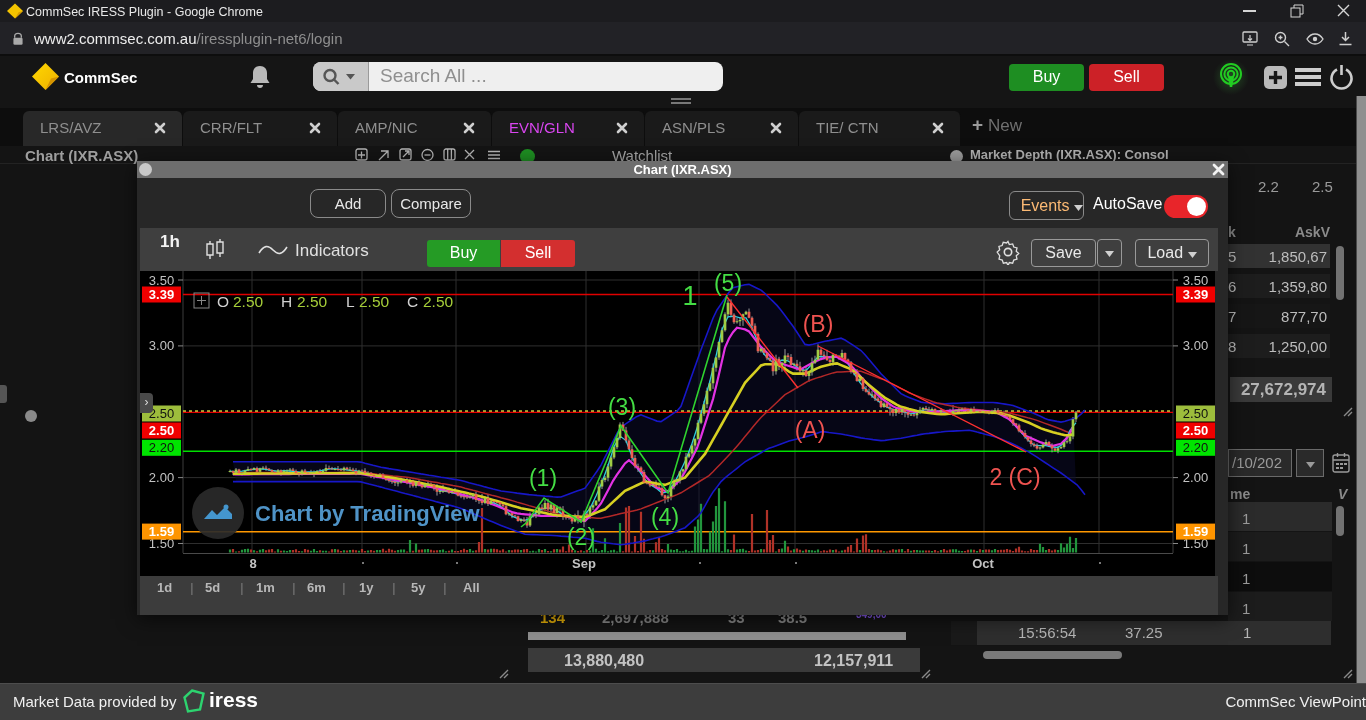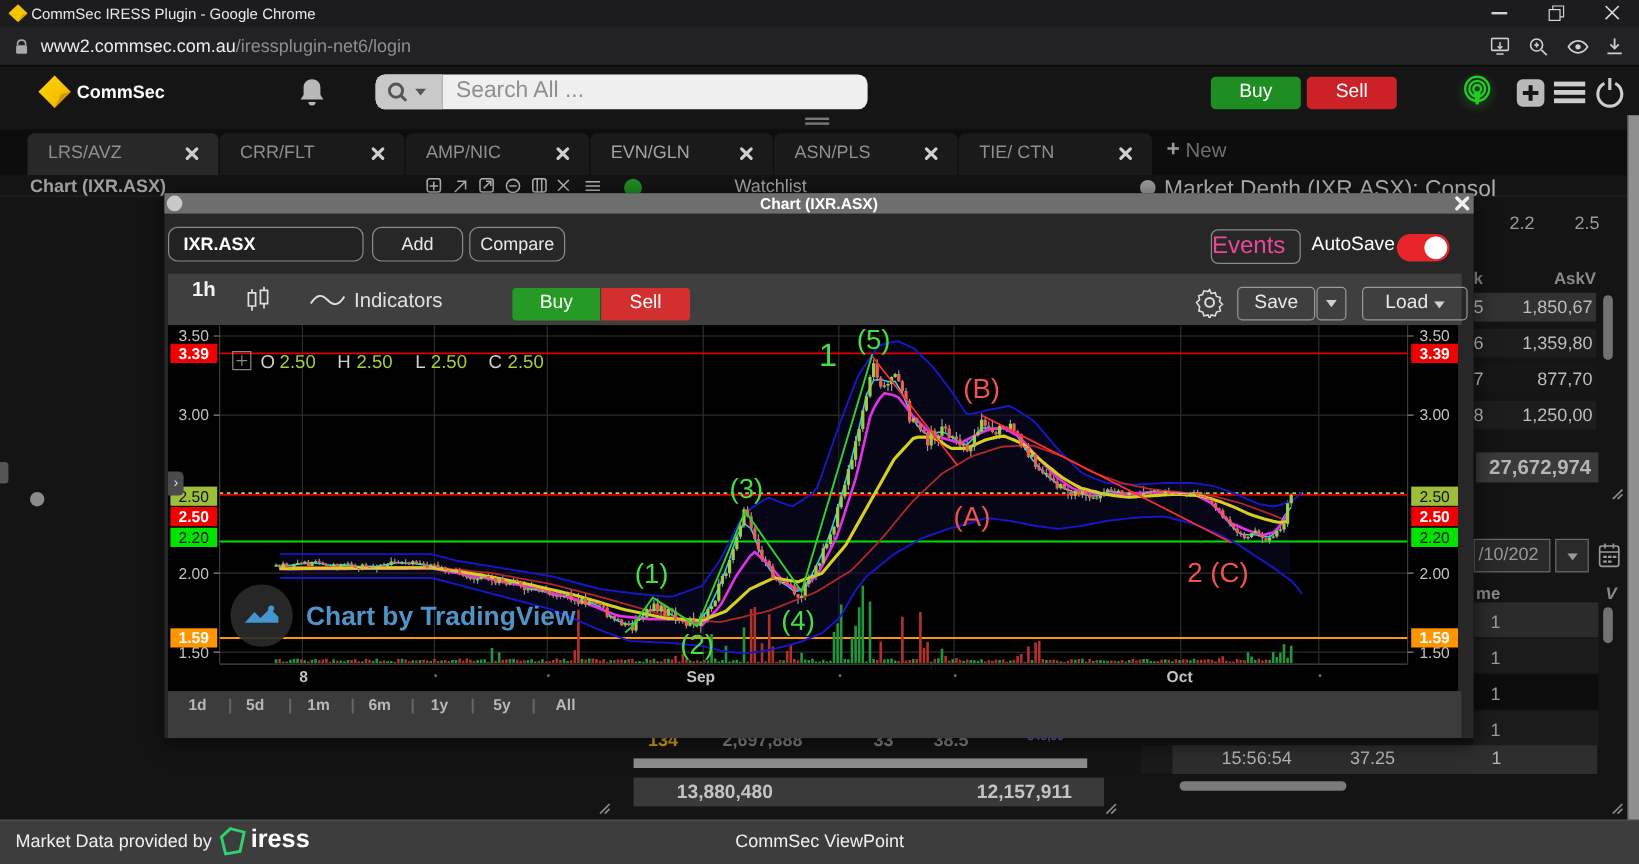--- a/index.html
+++ b/index.html
@@ -110,21 +110,21 @@
     <div class="abs" style="left:200px;top:119px;font-size:15px;color:#8f8f8f">CRR/FLT</div>
     <svg class="abs" style="left:309px;top:122px" width="12" height="12" viewBox="0 0 12 12" stroke="#cfcfcf" stroke-width="2.6" stroke-linecap="round">
       <path d="M2 2L10 10M10 2L2 10"></path>
     </svg>
     <div class="abs" style="left:338px;top:111px;width:154px;height:35px;background:#1a1a1a;border-radius:6px 6px 0 0;border-right:1px solid #0d0d0d"></div>
     <div class="abs" style="left:355px;top:119px;font-size:15px;color:#8f8f8f">AMP/NIC</div>
     <svg class="abs" style="left:463px;top:122px" width="12" height="12" viewBox="0 0 12 12" stroke="#cfcfcf" stroke-width="2.6" stroke-linecap="round">
       <path d="M2 2L10 10M10 2L2 10"></path>
     </svg>
     <div class="abs" style="left:492px;top:111px;width:153px;height:35px;background:#1a1a1a;border-radius:6px 6px 0 0;border-right:1px solid #0d0d0d"></div>
-    <div class="abs" style="left:509px;top:119px;font-size:15px;color:#a3a3a3">EVN/GLN</div>
+    <div class="abs" style="left:509px;top:119px;font-size:15px;color:#d946ef">EVN/GLN</div>
     <svg class="abs" style="left:616px;top:122px" width="12" height="12" viewBox="0 0 12 12" stroke="#cfcfcf" stroke-width="2.6" stroke-linecap="round">
       <path d="M2 2L10 10M10 2L2 10"></path>
     </svg>
     <div class="abs" style="left:645px;top:111px;width:154px;height:35px;background:#1a1a1a;border-radius:6px 6px 0 0;border-right:1px solid #0d0d0d"></div>
     <div class="abs" style="left:662px;top:119px;font-size:15px;color:#8f8f8f">ASN/PLS</div>
     <svg class="abs" style="left:770px;top:122px" width="12" height="12" viewBox="0 0 12 12" stroke="#cfcfcf" stroke-width="2.6" stroke-linecap="round">
       <path d="M2 2L10 10M10 2L2 10"></path>
     </svg>
     <div class="abs" style="left:799px;top:111px;width:162px;height:35px;background:#1a1a1a;border-radius:6px 6px 0 0;border-right:1px solid #0d0d0d"></div>
     <div class="abs" style="left:816px;top:119px;font-size:15px;color:#8f8f8f">TIE/ CTN</div>
@@ -146,21 +146,21 @@
 <circle cx="72.5" cy="7" r="5.5"></circle>
       <path d="M69.5 7h6"></path>
 <rect x="89" y="1" width="11" height="11" rx="2"></rect>
       <path d="M92.7 1v11M96.4 1v11"></path>
 <path d="M110 2l9 9M119 2l-9 9"></path>
 <path d="M133 3.5h12M133 7h12M133 10.5h12"></path>
 </svg>
 <div class="abs" style="left:520px;top:149px;width:15px;height:15px;border-radius:50%;background:#1e8e22"></div>
 <div class="abs" style="left:612px;top:147px;font-size:15px;font-weight:normal;color:#a5a5a5">Watchlist</div>
 <div class="abs" style="left:950px;top:150px;width:13px;height:13px;border-radius:50%;background:#9a9a9a"></div>
-<div class="abs" style="left:970px;top:147px;font-size:19px;font-weight:normal;color:#b2b2b2">Market Depth (IXR.ASX): Consol</div>
+<div class="abs" style="left:970px;top:147px;font-size:13px;font-weight:bold;color:#b2b2b2">Market Depth (IXR.ASX): Consol</div>
 <div class="abs" style="left:0px;top:385px;width:7px;height:18px;background:#555;border-radius:0 3px 3px 0"></div>
 <div class="abs" style="left:25px;top:410px;width:12px;height:12px;border-radius:50%;background:#8a8a8a"></div>
 
 <div class="abs" style="left:1258px;top:178px;font-size:15px;color:#9a9a9a">2.2</div>
 <div class="abs" style="left:1312px;top:178px;font-size:15px;color:#9a9a9a">2.5</div>
 <div class="abs" style="left:1228px;top:224px;font-size:14px;font-weight:bold;color:#8a8a8a">k</div>
 <div class="abs" style="left:1230px;top:224px;width:100px;text-align:right;font-size:14px;font-weight:bold;color:#8a8a8a">AskV</div>
 <div class="abs" style="left:1228px;top:244px;width:102px;height:24px;background:#323232"></div>
 <div class="abs" style="left:1228px;top:274px;width:102px;height:24px;background:#1d1d1d"></div>
 <div class="abs" style="left:1228px;top:304px;width:102px;height:24px;background:#161616"></div>
@@ -225,24 +225,23 @@
       <path d="M4 12L12 4M8 12l4-4"></path>
     </svg>
 
 <div class="abs" style="left:137px;top:161px;width:1091px;height:454px;background:#272727;box-shadow:0 4px 18px rgba(0,0,0,0.6)"></div>
 <div class="abs" style="left:137px;top:161px;width:1091px;height:17px;background:#6e6e6e"></div>
 <div class="abs" style="left:139px;top:163px;width:13px;height:13px;border-radius:50%;background:#c9c9c9"></div>
 <div class="abs" style="left:137px;top:162px;width:1091px;text-align:center;font-size:13px;font-weight:bold;color:#fff">Chart (IXR.ASX)</div>
 <svg class="abs" style="left:1212px;top:163px" width="13" height="13" viewBox="0 0 13 13" stroke="#f2f2f2" stroke-width="2.8" stroke-linecap="round">
       <path d="M2 2L11 11M11 2L2 11"></path>
     </svg>
-<div class="abs" style="left:140px;top:189px;width:163px;height:29px;border:1px solid #8a8a8a;border-radius:8px;background:#222;color:#fff;font-size:15px;font-weight:bold;line-height:27px;padding-left:12px">IXR.ASX</div>
 <div class="abs" style="left:310px;top:189px;width:76px;height:29px;border:1px solid #8a8a8a;border-radius:8px;color:#e8e8e8;font-size:15px;text-align:center;line-height:27px">Add</div>
 <div class="abs" style="left:391px;top:189px;width:80px;height:29px;border:1px solid #8a8a8a;border-radius:8px;color:#e8e8e8;font-size:15px;text-align:center;line-height:27px">Compare</div>
-<div class="abs" style="left:1009px;top:191px;width:75px;height:29px;border:1px solid #8a8a8a;border-radius:6px;color:#ec4899;font-size:20px;text-align:left;line-height:27px">Events <svg width="9" height="6" viewBox="0 0 9 6" style="display:inline-block">
+<div class="abs" style="left:1009px;top:191px;width:75px;height:29px;border:1px solid #8a8a8a;border-radius:6px;color:#fdba74;font-size:16px;text-align:right;line-height:27px">Events <svg width="9" height="6" viewBox="0 0 9 6" style="display:inline-block">
         <path d="M0 0h9L4.5 6z" fill="#d0d0d0"></path>
       </svg></div>
 <div class="abs" style="left:1093px;top:195px;font-size:16px;color:#fff">AutoSave</div>
 <div class="abs" style="left:1164px;top:195px;width:44px;height:23px;border-radius:12px;background:#e8252a"></div>
 <div class="abs" style="left:1187px;top:197px;width:19px;height:19px;border-radius:50%;background:#fff"></div>
 
 <div class="abs" style="left:140px;top:228px;width:1078px;height:43px;background:#3f3f3f"></div>
 <div class="abs" style="left:160px;top:232px;font-size:17px;font-weight:bold;color:#f2f2f2">1h</div>
 <svg class="abs" style="left:203px;top:238px" width="24" height="24" viewBox="0 0 24 24" fill="none" stroke="#e0e0e0" stroke-width="1.6">
       <path d="M7 3v3M7 17v4M4 6h6v11H4zM17 1v3M17 15v4M14 4h6v11h-6z" stroke-width="1.4"></path>
@@ -254,21 +253,21 @@
 <div class="abs" style="left:427px;top:240px;width:73px;height:27px;background:#259b25;border-radius:3px 0 0 3px;color:#fff;font-size:16px;text-align:center;line-height:26px">Buy</div>
 <div class="abs" style="left:501px;top:240px;width:74px;height:27px;background:#d32f2f;border-radius:0 3px 3px 0;color:#fff;font-size:16px;text-align:center;line-height:26px">Sell</div>
 <svg class="abs" style="left:995px;top:239px" width="26" height="26" viewBox="0 0 24 24" fill="none" stroke="#e0e0e0" stroke-width="1.5">
       <circle cx="12" cy="12" r="3.4"></circle>
       <path d="M12 2.2l1.2 2.9 3.1-.6 1 2.9 3 .9-.7 3 2.3 2.1-2.3 2.1.7 3-3 .9-1 2.9-3.1-.6-1.2 2.9-1.2-2.9-3.1.6-1-2.9-3-.9.7-3L2 12l2.3-2.1-.7-3 3-.9 1-2.9 3.1.6z" stroke-width="1.2"></path>
     </svg>
 <div class="abs" style="left:1031px;top:239px;width:65px;height:28px;border:1px solid #999;border-radius:4px;color:#e8e8e8;font-size:16px;text-align:center;line-height:26px">Save</div>
 <div class="abs" style="left:1097px;top:239px;width:25px;height:28px;border:1px solid #999;border-radius:4px;text-align:center;line-height:24px"><svg width="9" height="6" viewBox="0 0 9 6" style="display:inline-block">
         <path d="M0 0h9L4.5 6z" fill="#d0d0d0"></path>
       </svg></div>
-<div class="abs" style="left:1135px;top:239px;width:88px;height:28px;border:1px solid #999;border-radius:4px;color:#e8e8e8;font-size:16px;text-align:center;line-height:26px">Load <svg width="9" height="6" viewBox="0 0 9 6" style="display:inline-block">
+<div class="abs" style="left:1135px;top:239px;width:74px;height:28px;border:1px solid #999;border-radius:4px;color:#e8e8e8;font-size:16px;text-align:center;line-height:26px">Load <svg width="9" height="6" viewBox="0 0 9 6" style="display:inline-block">
         <path d="M0 0h9L4.5 6z" fill="#d0d0d0"></path>
       </svg></div>
 <svg width="1075" height="305" viewBox="0 0 1075 305" style="position:absolute;left:140px;top:271px;background:#000;font-family:'Liberation Sans',sans-serif">
 <defs>
         <clipPath id="plot">
           <rect x="43" y="0" width="990" height="283"></rect>
         </clipPath>
       </defs>
 <g stroke="#2e2e2e" stroke-width="1">
         <path d="M112.0 0V282"></path>
@@ -401,14 +400,14 @@
       <span style="position:absolute;left:295px;color:#666">|</span>
 <span style="position:absolute;left:315px">All</span>
 </div>
 
 <div class="abs" style="left:0;top:683px;width:1366px;height:37px;background:#3d3d3d;border-top:1px solid #4d4d4d"></div>
 <div class="abs" style="left:13px;top:693px;font-size:15px;color:#f0f0f0">Market Data provided by</div>
 <svg class="abs" style="left:183px;top:689px" width="22" height="25" viewBox="0 0 22 25" fill="none" stroke="#2dd36f" stroke-width="2.4">
       <polygon points="9,1.5 20.5,4.5 17,20.5 5,22.5 1.5,8.5"></polygon>
     </svg>
 <div class="abs" style="left:209px;top:688px;font-size:21px;font-weight:bold;color:#fff">iress</div>
-<div class="abs" style="left:0;top:693px;width:1366px;text-align:center;font-size:15px;color:#f0f0f0">CommSec ViewPoint</div>
+<div class="abs" style="left:0;top:693px;width:1366px;text-align:right;font-size:15px;color:#f0f0f0">CommSec ViewPoint</div>
 <div class="abs" style="left:1356px;top:96px;width:10px;height:587px;background:#8f8f8f;border-left:1px solid #4a4a4a"></div>
 </div>
 </body></html>

